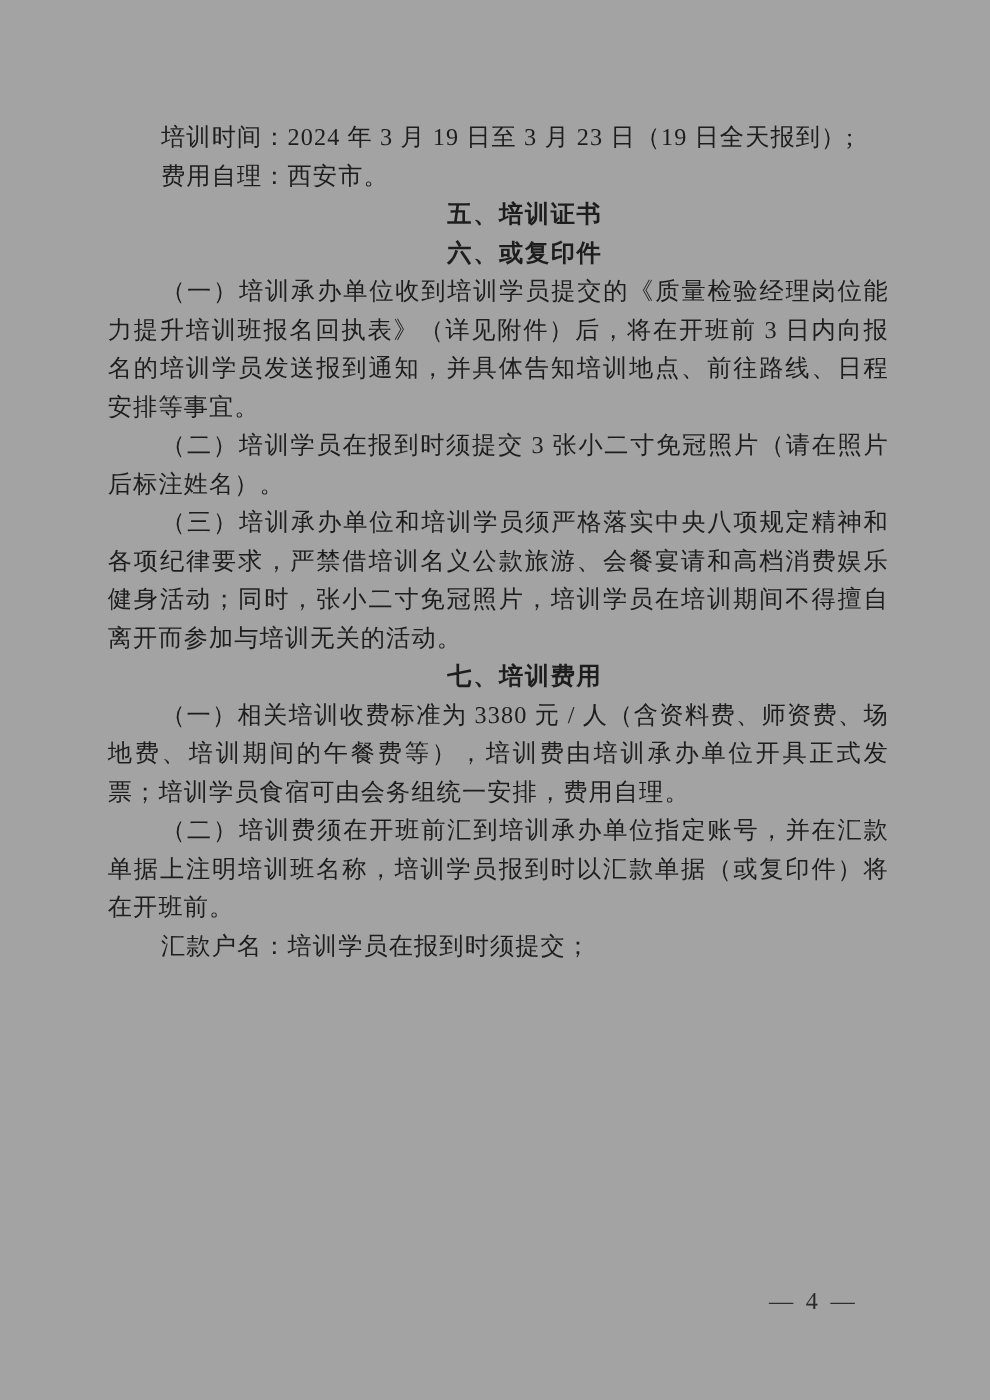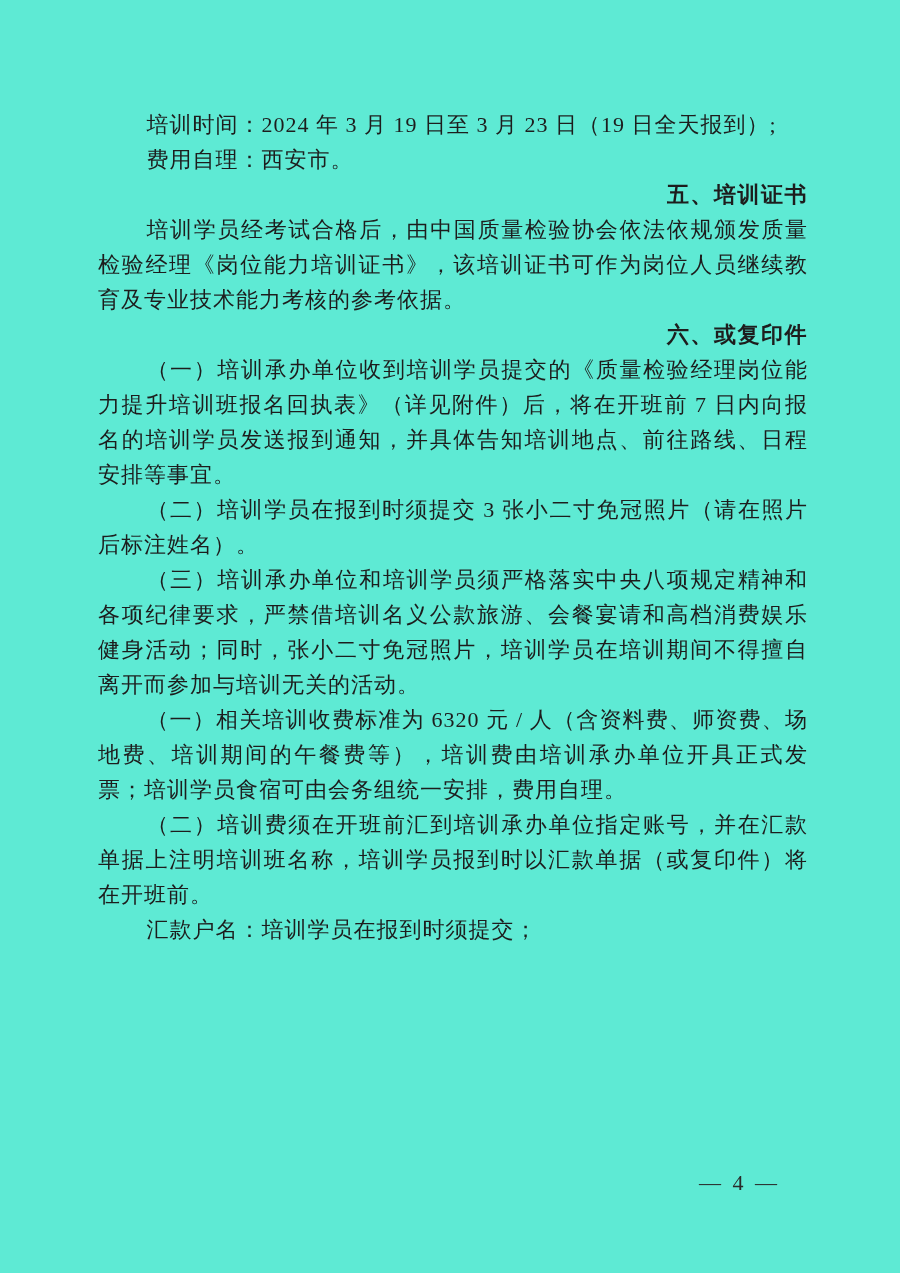--- a/index.html
+++ b/index.html
@@ -5,21 +5,21 @@
   html, body {
     margin: 0;
     padding: 0;
     background: #e8e8e8;
   }
   .page {
     position: relative;
     width: 900px;
     height: 1273px;
     margin: 0 auto;
-    background: #5eead4;
+    background: #a3a3a3;
     color: #1d1d1d;
     font-family: "Liberation Serif", "DejaVu Serif", serif;
     overflow: hidden;
     box-shadow: 0 0 4px rgba(0,0,0,0.15);
   }
   .content {
     position: absolute;
     left: 98px;
     top: 107px;
     width: 710px;
@@ -29,44 +29,44 @@
     font-size: 22px;
     line-height: 35px;
     letter-spacing: 1px;
     text-align: justify;
     text-justify: inter-ideograph;
     text-indent: 2.2em;
   }
   .content p.heading {
     font-family: Liberation Sans, sans-serif;
     font-weight: bold;
-    text-align: right;
+    text-align: center;
     letter-spacing: 1.5px;
   }
   .page-number {
     position: absolute;
     top: 1170px;
     right: 120px;
     font-size: 22px;
     letter-spacing: 3px;
     color: #2a2a2a;
     white-space: nowrap;
   }
 </style>
 </head>
 <body>
 
 <div class="page">
   <div class="content">
       <p class="body">培训时间：2024 年 3 月 19 日至 3 月 23 日（19 日全天报到）;</p>
       <p class="body">费用自理：西安市。</p>
       <p class="heading">五、培训证书</p>
-      <p class="body">培训学员经考试合格后，由中国质量检验协会依法依规颁发质量检验经理《岗位能力培训证书》，该培训证书可作为岗位人员继续教育及专业技术能力考核的参考依据。</p>
       <p class="heading">六、或复印件</p>
-      <p class="body">（一）培训承办单位收到培训学员提交的《质量检验经理岗位能力提升培训班报名回执表》（详见附件）后，将在开班前 7 日内向报名的培训学员发送报到通知，并具体告知培训地点、前往路线、日程安排等事宜。</p>
+      <p class="body">（一）培训承办单位收到培训学员提交的《质量检验经理岗位能力提升培训班报名回执表》（详见附件）后，将在开班前 3 日内向报名的培训学员发送报到通知，并具体告知培训地点、前往路线、日程安排等事宜。</p>
       <p class="body">（二）培训学员在报到时须提交 3 张小二寸免冠照片（请在照片后标注姓名）。</p>
       <p class="body">（三）培训承办单位和培训学员须严格落实中央八项规定精神和各项纪律要求，严禁借培训名义公款旅游、会餐宴请和高档消费娱乐健身活动；同时，张小二寸免冠照片，培训学员在培训期间不得擅自离开而参加与培训无关的活动。</p>
-      <p class="body">（一）相关培训收费标准为 6320 元 / 人（含资料费、师资费、场地费、培训期间的午餐费等），培训费由培训承办单位开具正式发票；培训学员食宿可由会务组统一安排，费用自理。</p>
+      <p class="heading">七、培训费用</p>
+      <p class="body">（一）相关培训收费标准为 3380 元 / 人（含资料费、师资费、场地费、培训期间的午餐费等），培训费由培训承办单位开具正式发票；培训学员食宿可由会务组统一安排，费用自理。</p>
       <p class="body">（二）培训费须在开班前汇到培训承办单位指定账号，并在汇款单据上注明培训班名称，培训学员报到时以汇款单据（或复印件）将在开班前。</p>
       <p class="body">汇款户名：培训学员在报到时须提交；</p>
     </div>
   <div class="page-number">— 4 —</div>
 </div>
 
 </body></html>

